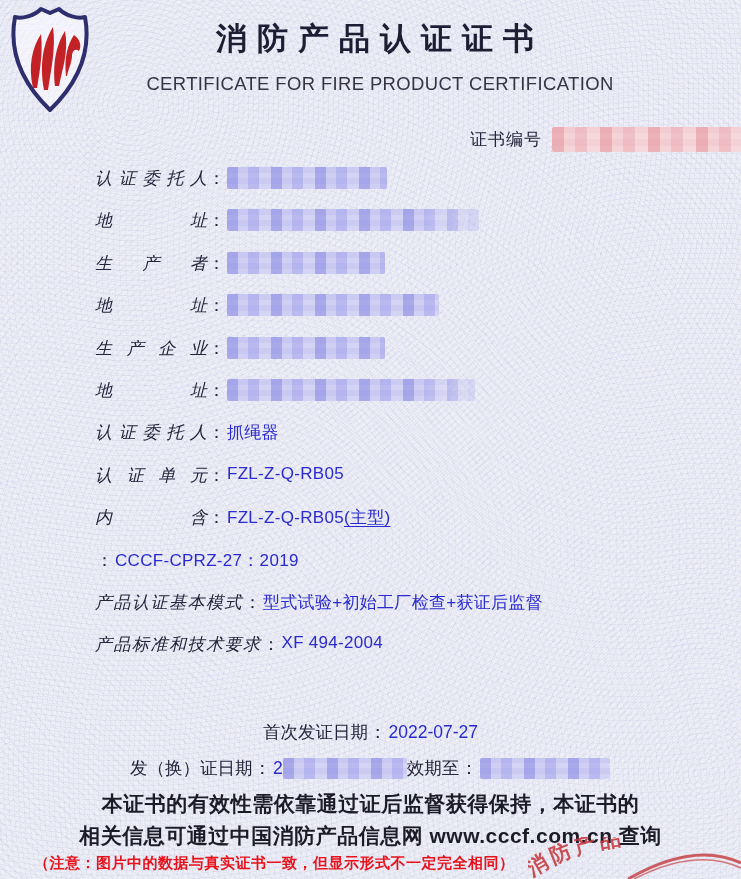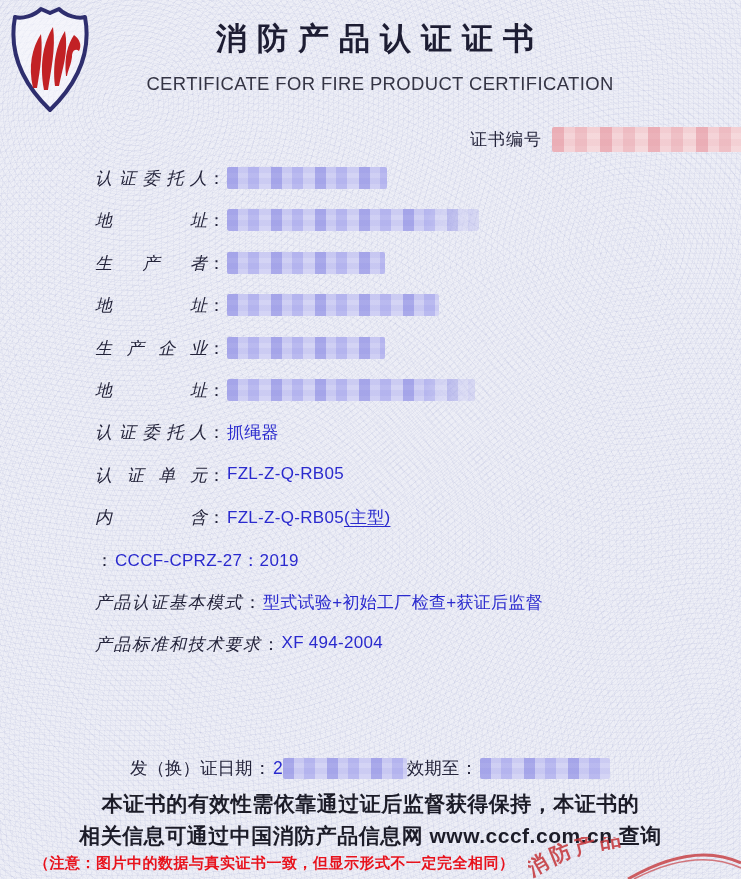--- a/index.html
+++ b/index.html
@@ -180,20 +180,23 @@
 
     <div class="row">
       <span class="flabel wide">产品标准和技术要求</span>
         <span class="colon">：</span>
       <span class="fvalue">XF 494-2004</span>
     </div>
 
   </div>
 
 
+  <div class="first-issue">
+    <span>首次发证日期</span><span class="colon">：</span><span class="blue">2022-07-27</span>
+  </div>
 
   <div class="issue-line">
     <span>发（换）证日期</span>
       <span class="colon">：</span>
       <span class="blue">2</span>
     <span class="redact blue" style="width:124px; height:21px;"></span>
     <span>效期至</span>
       <span class="colon">：</span>
     <span class="redact blue" style="width:130px; height:21px;"></span>
   </div>

